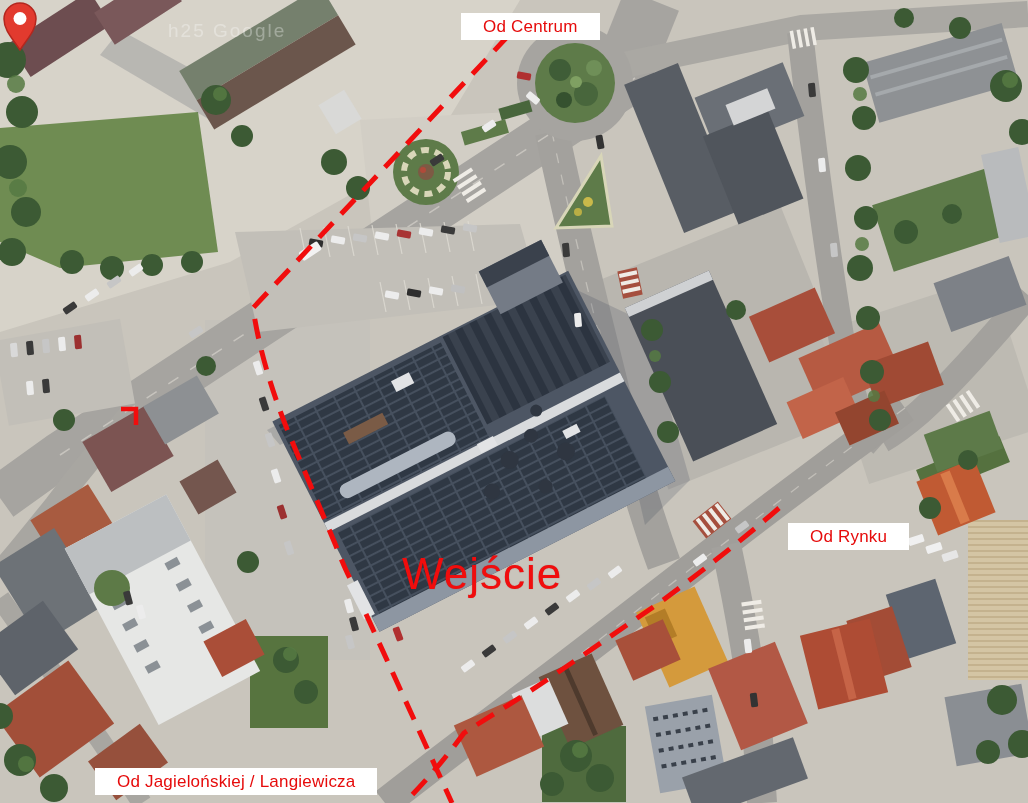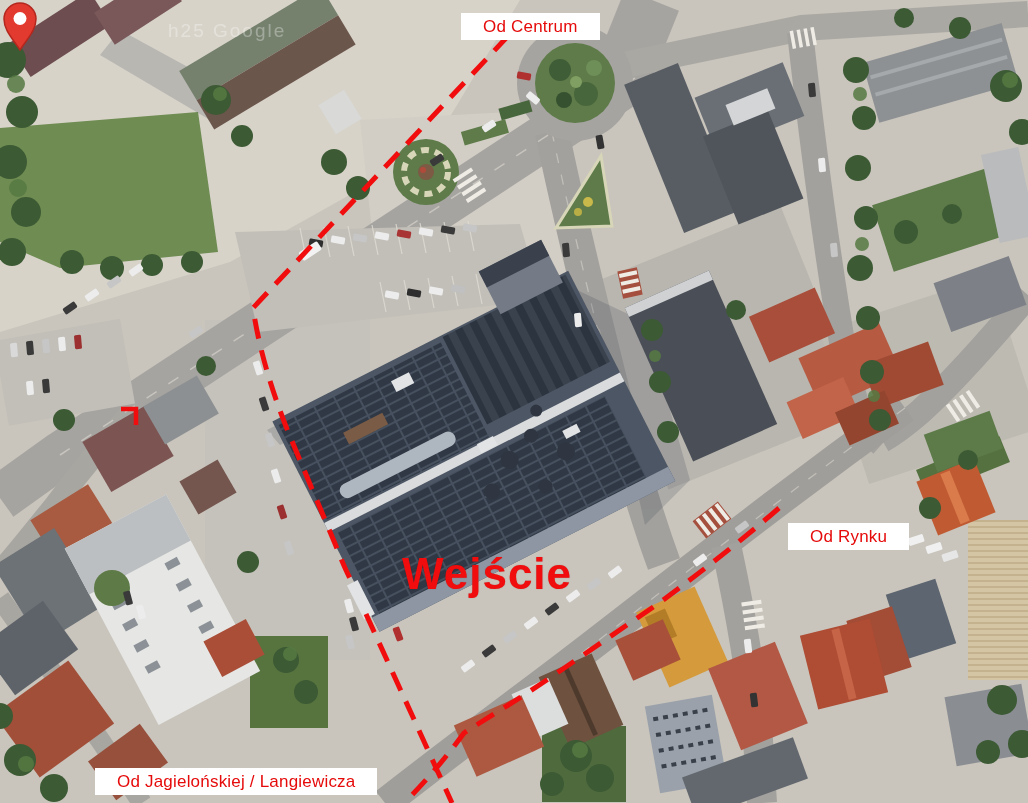--- a/index.html
+++ b/index.html
@@ -9,21 +9,21 @@
     background:#cbc7be;
   }
   .stage svg{position:absolute;left:0;top:0;}
   .dir-label{
     position:absolute;background:#ffffff;color:#e60b0b;
     font-weight:normal;font-size:17px;line-height:1;
     padding:5px 22px;white-space:nowrap;letter-spacing:.2px;
   }
   .entrance-text{
     position:absolute;left:402px;top:552px;color:#f10d0d;
-    font-weight:bold;font-size:44px;line-height:1;letter-spacing:1px;
+    font-weight:normal;font-size:44px;line-height:1;letter-spacing:1px;
     text-shadow:0 0 1px rgba(120,0,0,.4);
   }
   .pin{position:absolute;left:366px;top:546px;}
   .watermark{
     position:absolute;left:168px;top:20px;color:#ffffff;opacity:.32;
     font-size:19px;font-weight:normal;letter-spacing:2px;
   }
 </style>
 </head>
 <body>

